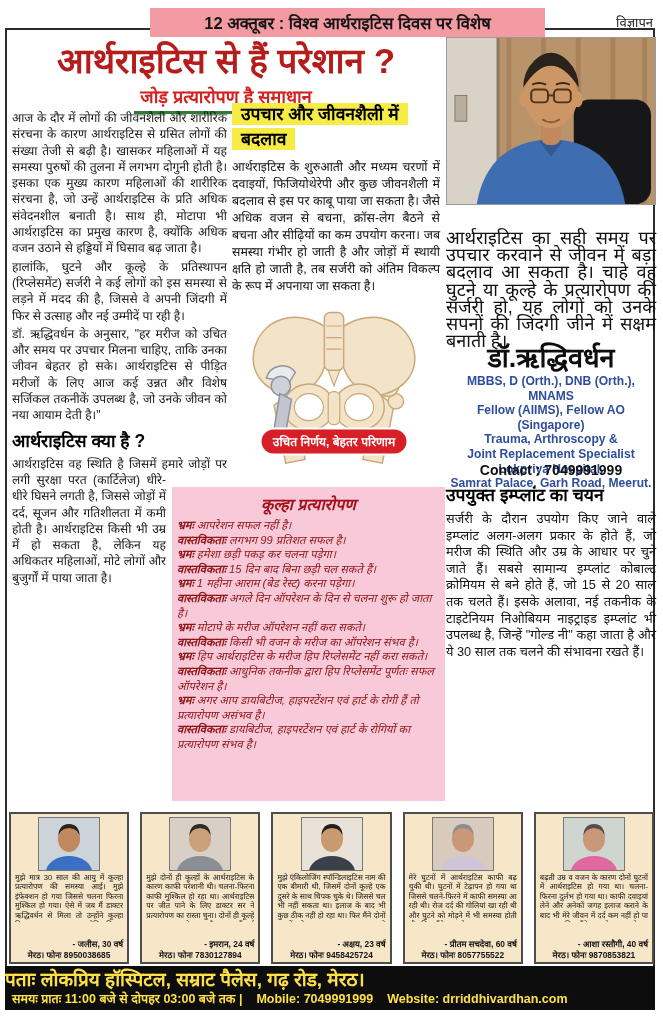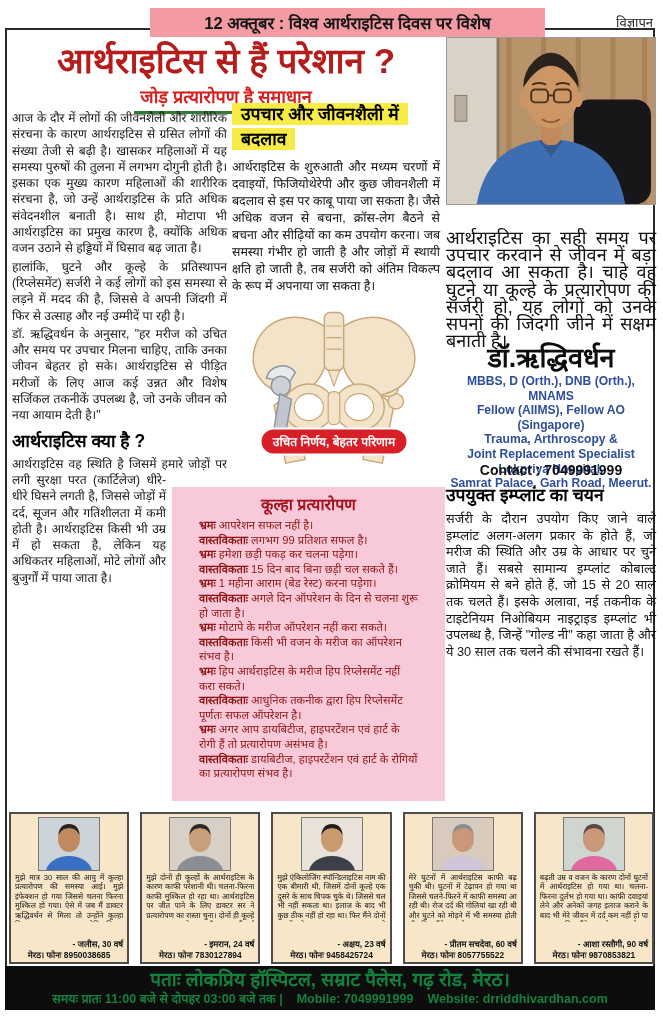--- a/index.html
+++ b/index.html
@@ -43,40 +43,40 @@
   .creds { position:absolute; left:446px; top:374px; width:210px; text-align:center;
     font-size:12.1px; line-height:14.6px; color:var(--credential_blue); font-weight:bold; }
   .contact { position:absolute; left:446px; top:462px; width:210px; text-align:center;
     font-size:14px; font-weight:bold; color:#101010; }
 
   .implant { position:absolute; left:446px; top:484px; width:210px; }
   .implant-heading { font-size:17.5px; font-weight:bold; line-height:22px; color:#000; }
   .implant p { margin:5px 0 0; font-size:12.8px; line-height:16.6px; text-align:justify; }
 
   .pinkbox { position:absolute; left:172px; top:487px; width:273px; height:314px;
-    background:var(--myth_pink); box-sizing:border-box; padding:6px 27px; overflow:hidden; }
+    background:var(--myth_pink); box-sizing:border-box; padding:6px 5px; overflow:hidden;font-style:italic; }
   .pink-title { text-align:center; font-weight:bold; font-size:16px; color:var(--myth_title);
     margin-bottom:3px; }
   .myth-line { font-size:11.2px; line-height:14.6px; color:var(--myth_text); text-align:left; }
   .myth-line b { margin-right:3px; }
 
   .testimonials { position:absolute; left:9px; top:812px; width:645px; height:152px;
     display:flex; gap:11px; }
   .t-box { flex:1 1 0; background:var(--testimonial_cream); border:2px solid #4d4d4d;
     box-sizing:border-box; padding:2px 4px; overflow:hidden; display:flex; flex-direction:column; }
   .t-photo { width:60px; height:52px; margin:1px auto 2px; border:1px solid #777;
     background:#fff; flex:0 0 auto; }
   .t-photo svg { width:100%; height:100%; display:block; }
   .t-text { flex:1 1 auto; overflow:hidden; font-size:7.6px; line-height:9.4px;
     text-align:justify; color:#111; }
   .t-name { flex:0 0 auto; font-size:8.4px; font-weight:bold; text-align:right; margin-top:16px; }
   .t-phone { flex:0 0 auto; font-size:8.4px; font-weight:bold; text-align:center; }
 
   .footer { position:absolute; left:5px; top:966px; width:650px; height:44px;
-    background:var(--footer_bg); color:#15803d; text-align:center; box-sizing:border-box;
+    background:var(--footer_bg); color:#fde047; box-sizing:border-box;
     padding-top:3px; }
   .f1 { font-size:19px; font-weight:bold; line-height:22px; }
   .f2 { font-size:12.5px; font-weight:bold; line-height:16px; }
   .f2 span { margin:0 7px; }
 </style>
 </head>
 <body>
 
 <div class="page">
 
@@ -270,21 +270,21 @@
       <div class="t-box" style="--skin: #c89878; --hair: #5a4a4a; --shirt: #e06a9f; --bg: #cfd6cf;">
         <div class="t-photo">
           <svg viewBox="0 0 60 52" xmlns="http://www.w3.org/2000/svg">
             <rect width="60" height="52" style="fill:var(--bg)"></rect>
             <ellipse cx="30" cy="54" rx="23" ry="16" style="fill:var(--shirt)"></ellipse>
             <ellipse cx="30" cy="21" rx="11" ry="13" style="fill:var(--skin)"></ellipse>
             <path d="M19,21 Q19,6 30,6 Q41,6 41,21 Q41,11 30,10 Q19,11 19,21 Z" style="fill:var(--hair)"></path>
           </svg>
         </div>
         <div class="t-text">बढ़ती उम्र व वजन के कारण दोनों घुटनों में आर्थराइटिस हो गया था। चलना-फिरना दुर्लभ हो गया था। काफी दवाइयां लेने और अनेकों जगह इलाज कराने के बाद भी मेरे जीवन में दर्द कम नहीं हो पा रहा था। फिर मैंने प्रत्यारोपण कराने का रास्ता चुना। आज मैं अपनी जिन्दगी को खुलकर जी रही हूं।</div>
-        <div class="t-name">- आशा रस्तौगी, 90 वर्ष</div>
+        <div class="t-name">- आशा रस्तौगी, 40 वर्ष</div>
         <div class="t-phone">मेरठ। फोनः 9870853821</div>
       </div>
     </div>
 
   <div class="footer">
     <div class="f1">पताः लोकप्रिय हॉस्पिटल, सम्राट पैलेस, गढ़ रोड, मेरठ।</div>
     <div class="f2">
       <span>समयः प्रातः 11:00 बजे से दोपहर 03:00 बजे तक |</span><span>Mobile: 7049991999</span><span>Website: drriddhivardhan.com</span>
     </div>
   </div>

